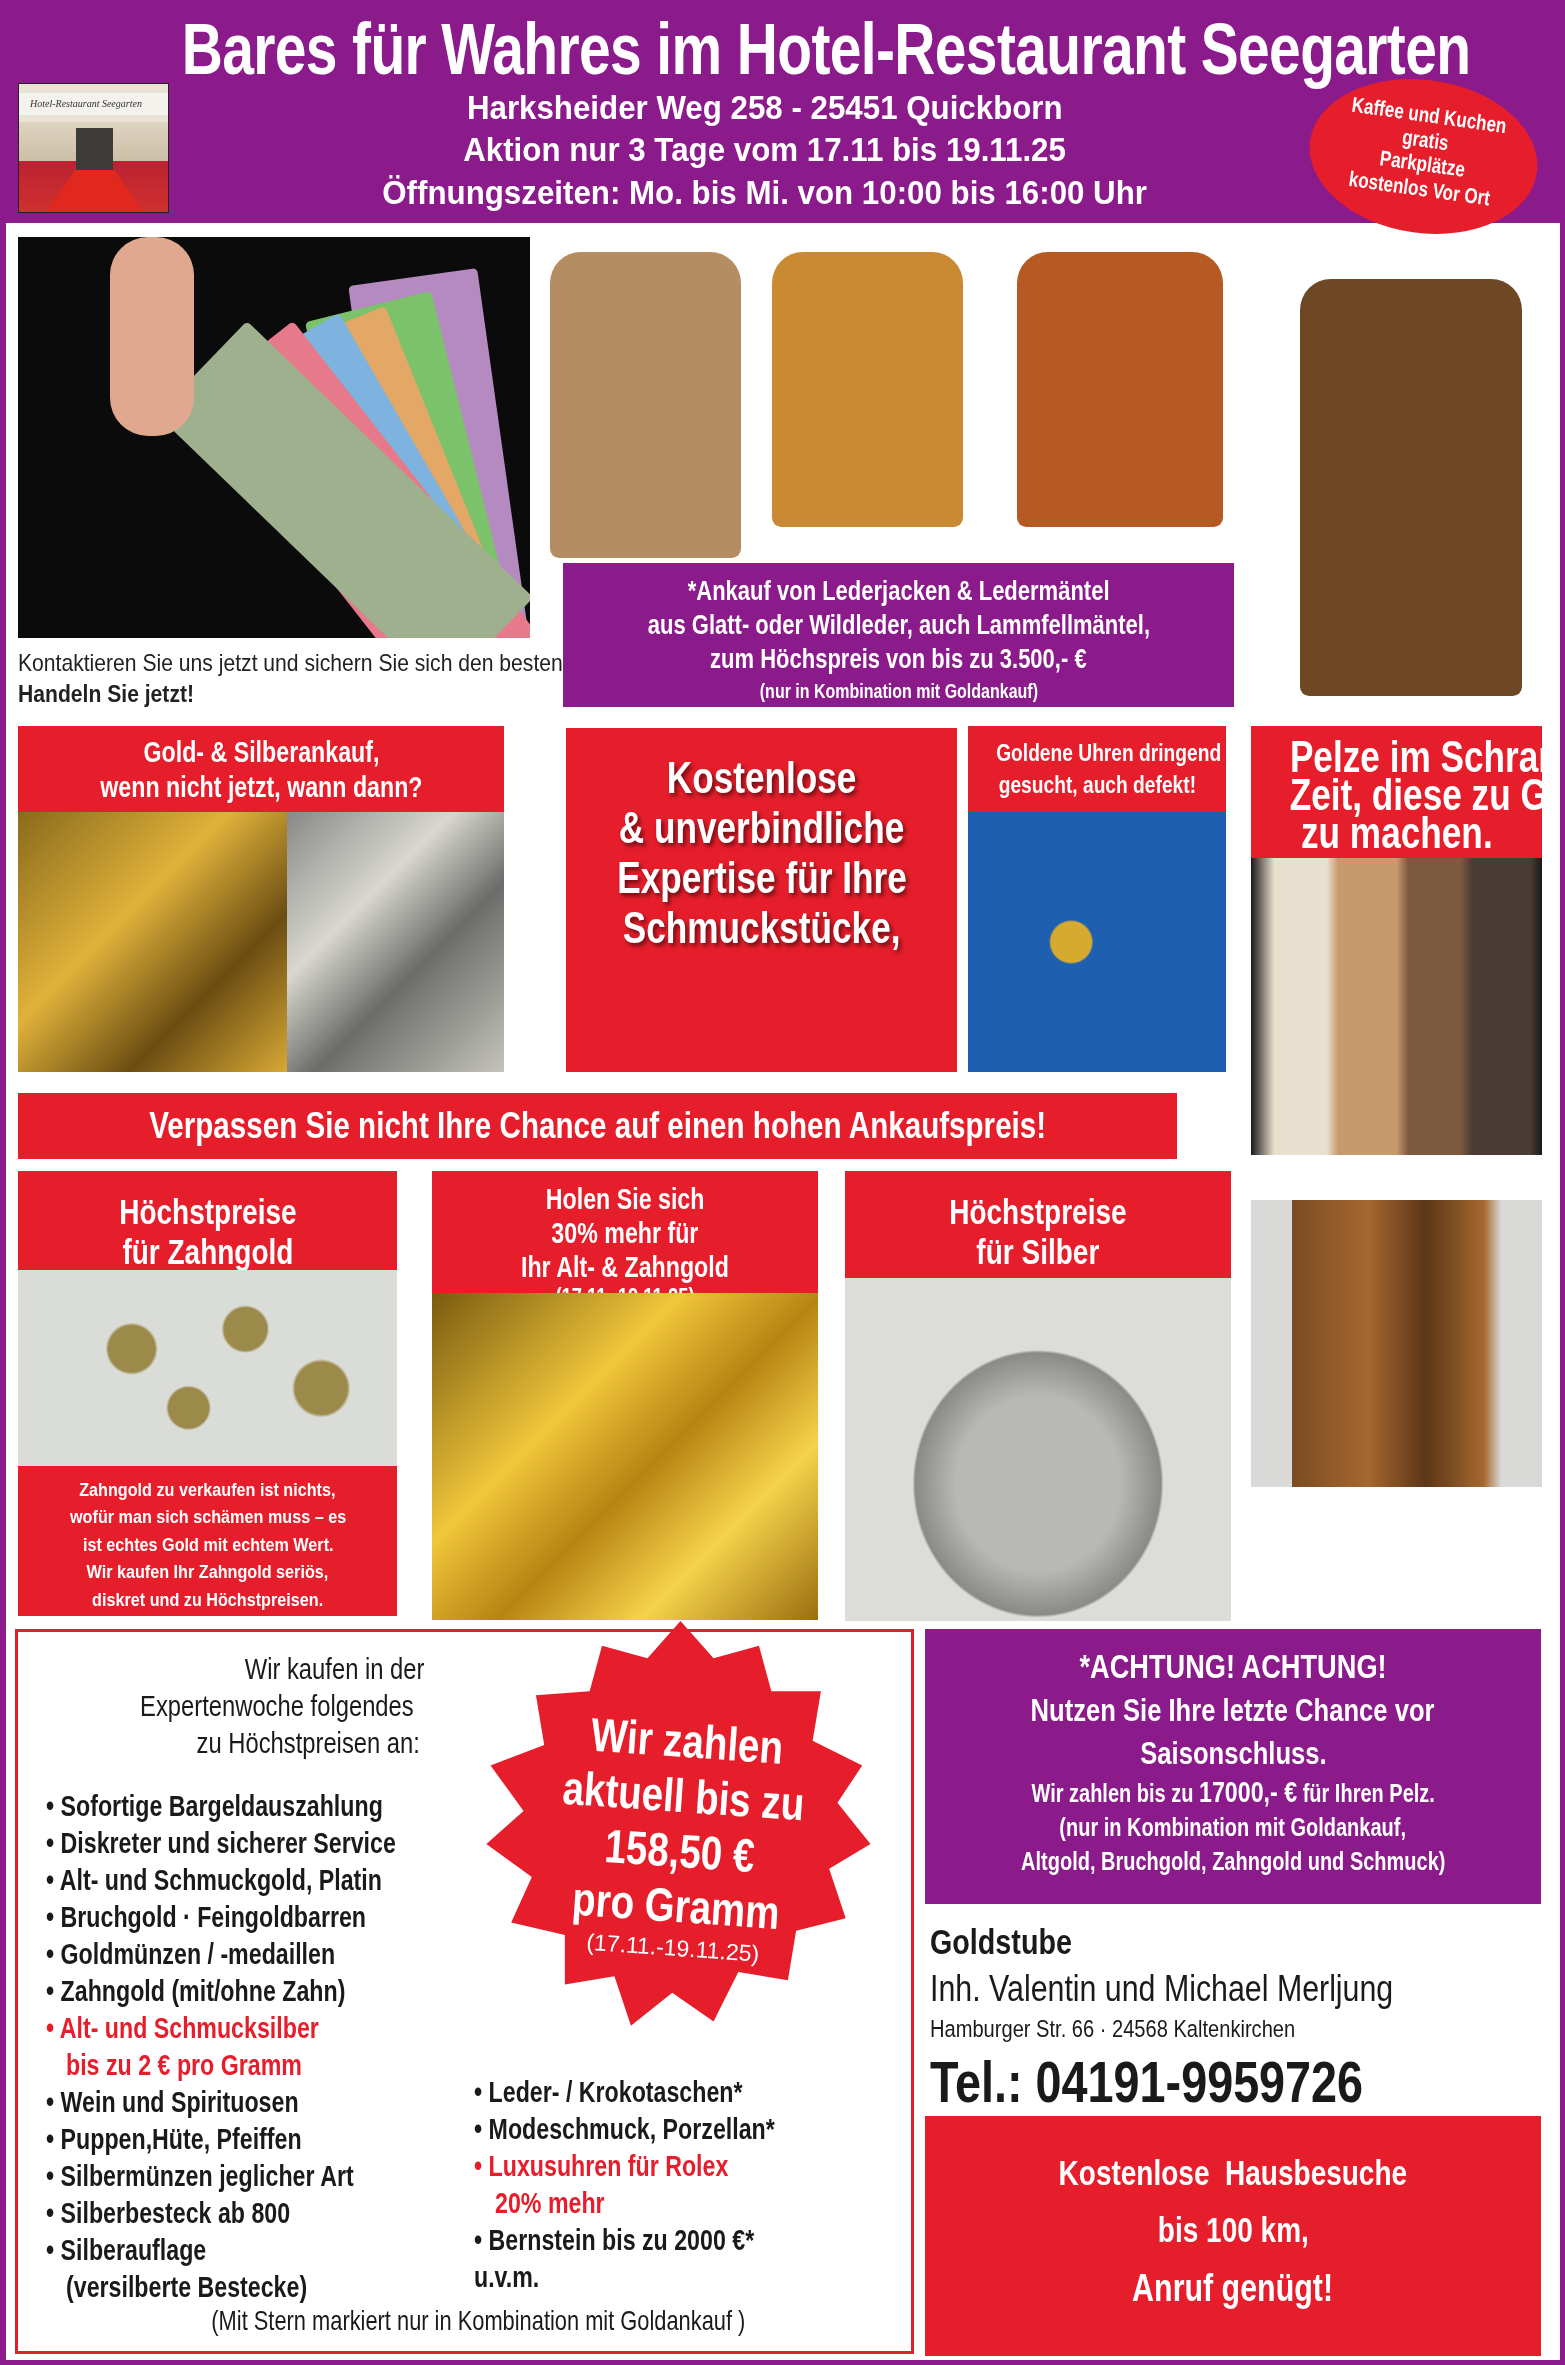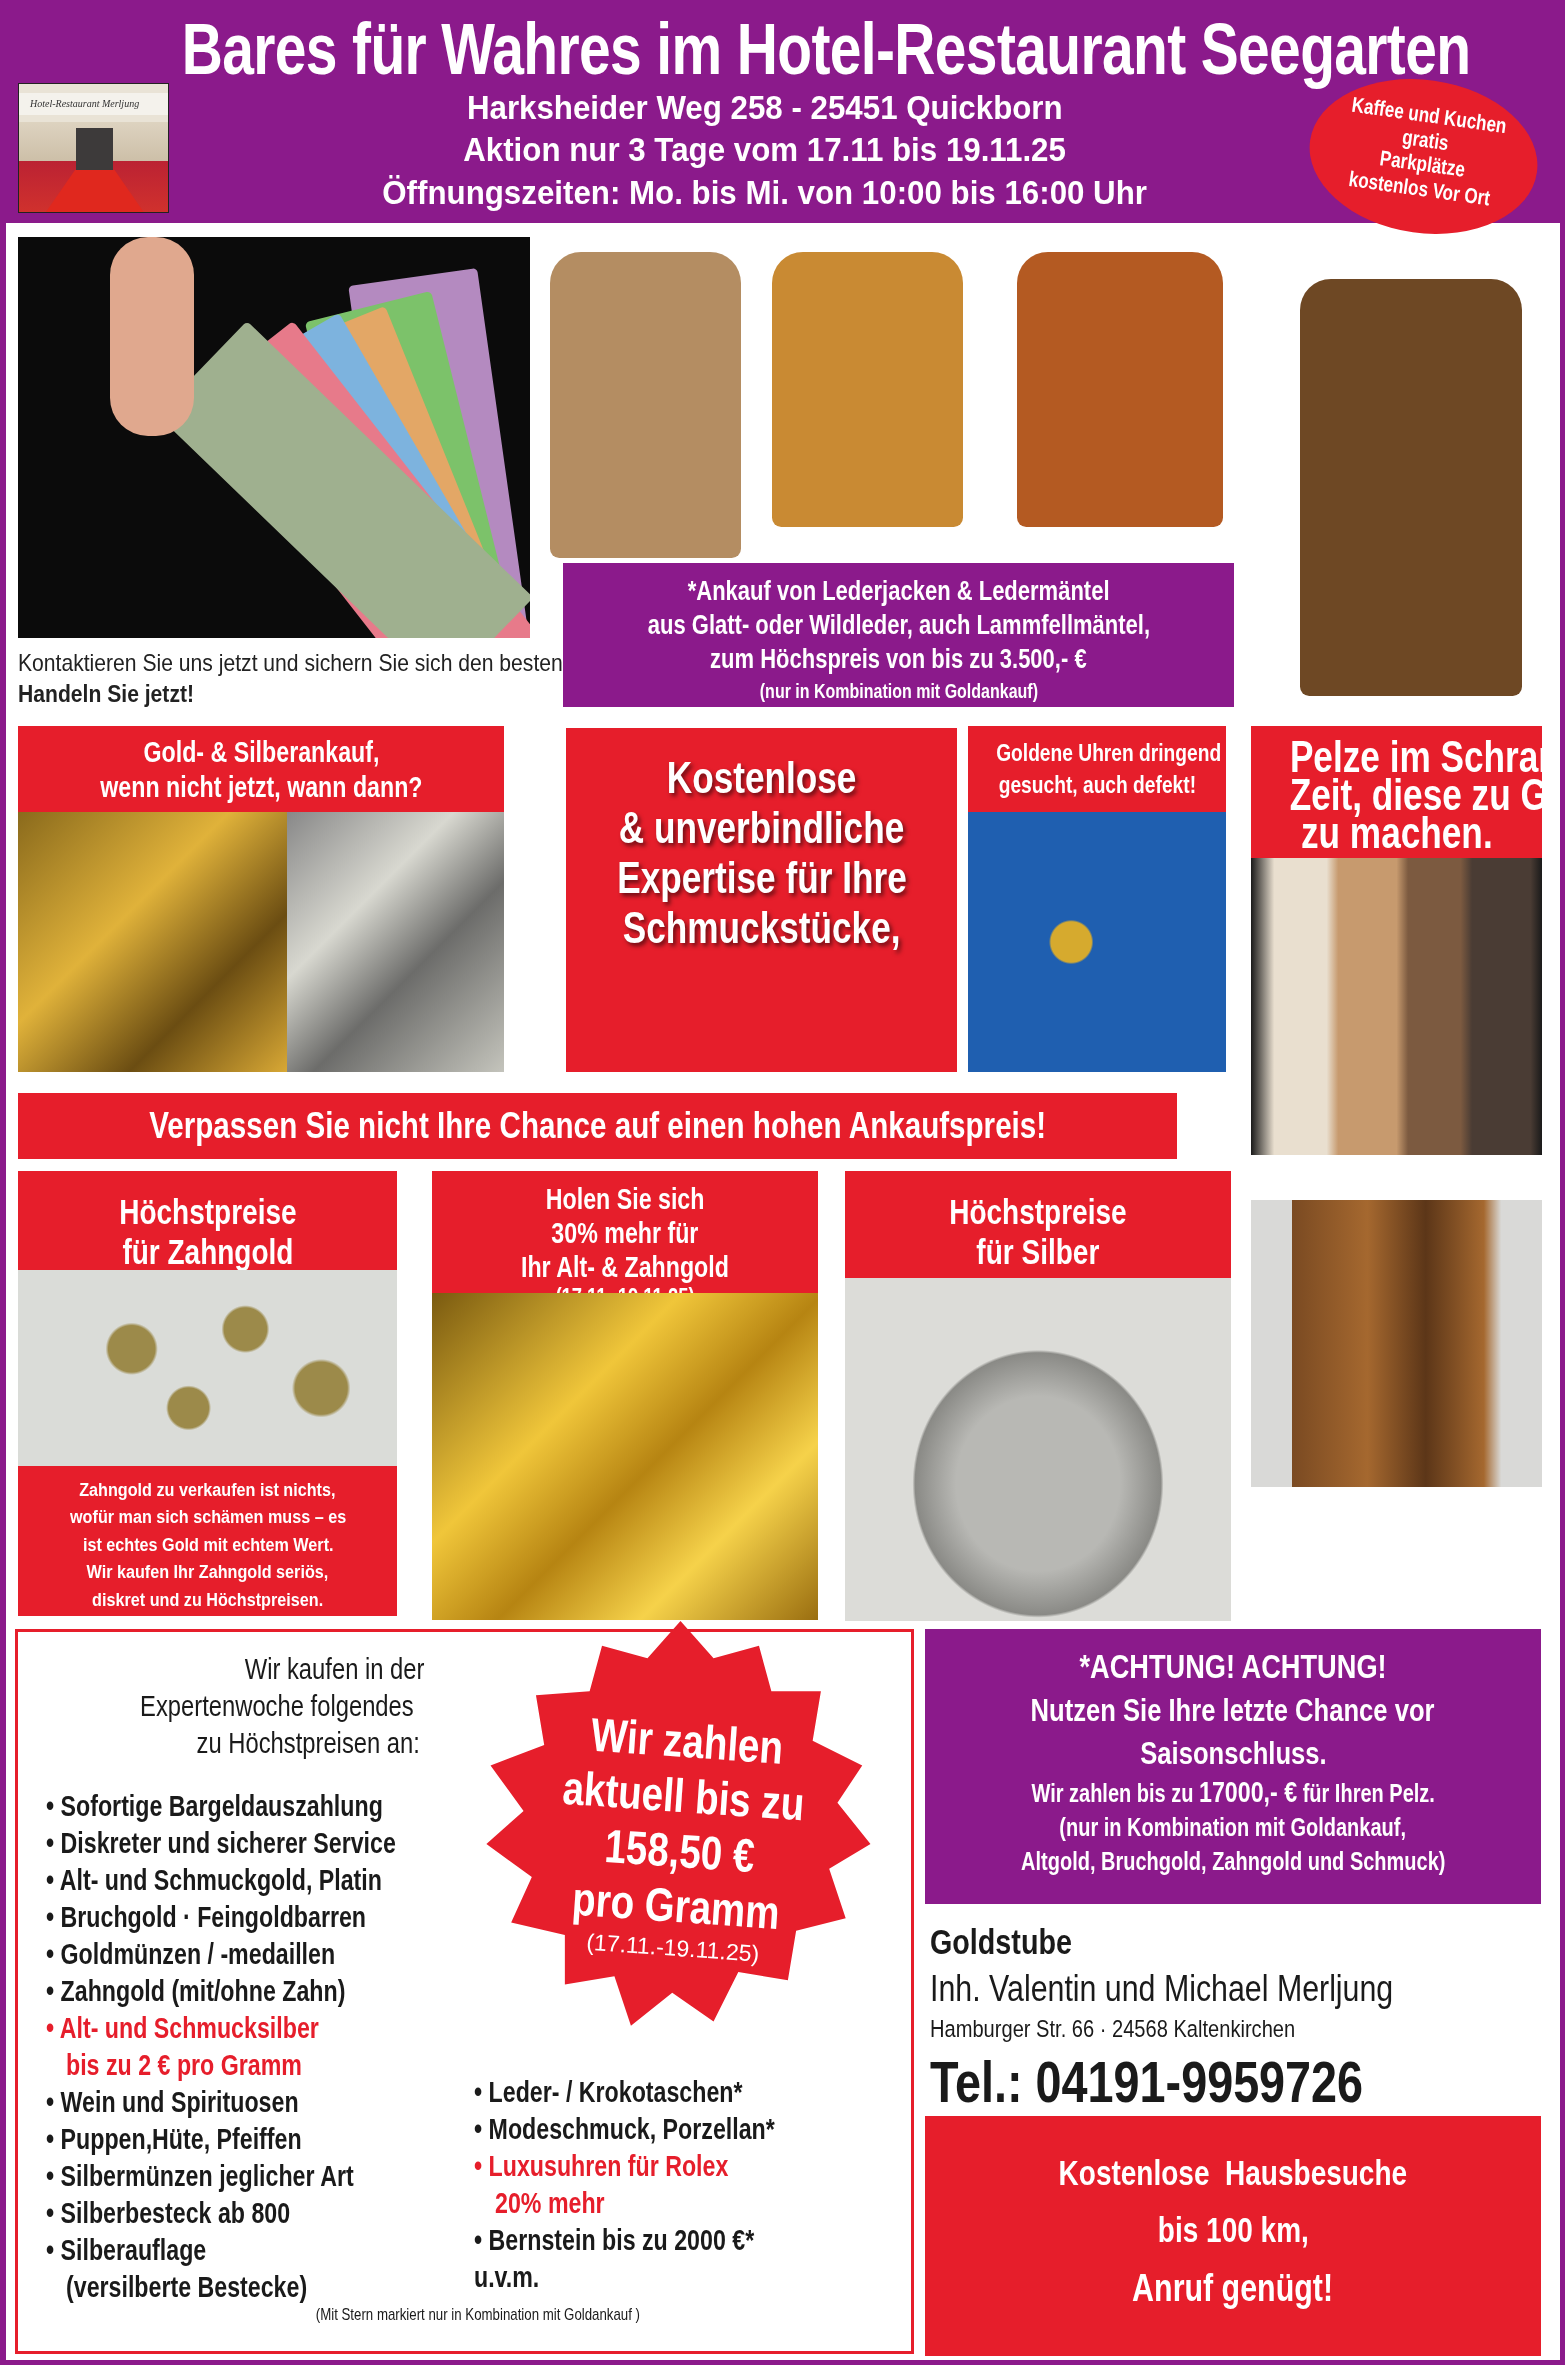--- a/index.html
+++ b/index.html
@@ -45,21 +45,21 @@
   .zahn-text .cx { transform: scaleX(0.92); }
   .list-box { left: 15.3px; top: 1629px; width: 899px; height: 725px; border: 3.1px solid #e61e2b; }
   .list-title { left: 46px; top: 1651px; width: 398px; text-align: right; font-weight: normal; font-size: 29px; line-height: 37px; color: #1a1a1a; }
   .list-title .cx { transform: scaleX(0.82); }
   .items { left: 46px; top: 1788px; width: 428px; font-weight: bold; font-size: 29px; line-height: 37px; color: #1a1a1a; }
   .items div { white-space: nowrap; }
   .items .cx, .items2 .cx { transform: scaleX(0.8); transform-origin: left center; }
   .red-t { color: #e61e2b; }
   .items2 { left: 474px; top: 2074px; width: 428px; font-weight: bold; font-size: 29px; line-height: 37px; color: #1a1a1a; }
   .items2 div { white-space: nowrap; }
-  .footnote { left: 46px; top: 2305px; width: 864px; text-align: center; font-size: 17px; color: #1a1a1a; }
+  .footnote { left: 46px; top: 2305px; width: 864px; text-align: center; font-size: 28px; color: #1a1a1a; }
   .footnote .cx { transform: scaleX(0.78); }
   .star { left: 474px; top: 1621px; width: 413px; height: 413px; background: #e61e2b; clip-path: polygon(50% 0%,58% 9%,69% 6%,72% 17%,84% 17%,82% 29%,94% 35%,88% 44%,96% 54%,86% 60%,90% 72%,78% 75%,76% 87%,64% 85%,58% 97%,48% 90%,38% 98%,34% 86%,22% 88%,22% 76%,9% 73%,14% 62%,3% 54%,12% 46%,4% 35%,17% 30%,15% 18%,28% 17%,31% 6%,42% 9%); }
   .star-text { left: 497px; top: 1713px; width: 367px; text-align: center; color: #fff; font-weight: bold; transform: rotate(4deg); }
   .star-text .b { font-size: 47px; line-height: 55px; }
   .star-text .b .cx { transform: scaleX(0.82); }
   .star-text .d { font-size: 23px; line-height: 31px; font-weight: normal; }
   .achtung { left: 925px; top: 1629px; width: 616px; height: 275px; padding-top: 13.8px; }
   .achtung .a1 { font-size: 34px; line-height: 46px; }
   .achtung .a2 { font-size: 32px; line-height: 43px; }
   .achtung .a3 { font-size: 25px; line-height: 34px; }
@@ -73,21 +73,21 @@
   .hausbesuche .h1 { font-size: 35px; line-height: 57px; }
   .hausbesuche .h2 { font-size: 38px; line-height: 61px; }
 </style>
 </head>
 <body>
 
 <div class="abs header"></div>
 <div class="abs title"><span class="cond">Bares für Wahres im Hotel-Restaurant Seegarten</span></div>
 
 <div class="abs hotel-logo img">
-  <div class="sign">Hotel-Restaurant Merljung</div>
+  <div class="sign">Hotel-Restaurant Seegarten</div>
   <div class="door"></div>
   <div class="carpet"></div>
 </div>
 
 <div class="abs header-line" style="top:86px"><span class="cond">Harksheider Weg 258 - 25451 Quickborn</span></div>
 <div class="abs header-line" style="top:128px"><span class="cond">Aktion nur 3 Tage vom 17.11 bis 19.11.25</span></div>
 <div class="abs header-line" style="top:171px"><span class="cond">Öffnungszeiten: Mo. bis Mi. von 10:00 bis 16:00 Uhr</span></div>
 
 <div class="abs badge">
   <div><span class="cond">Kaffee und Kuchen</span></div>

